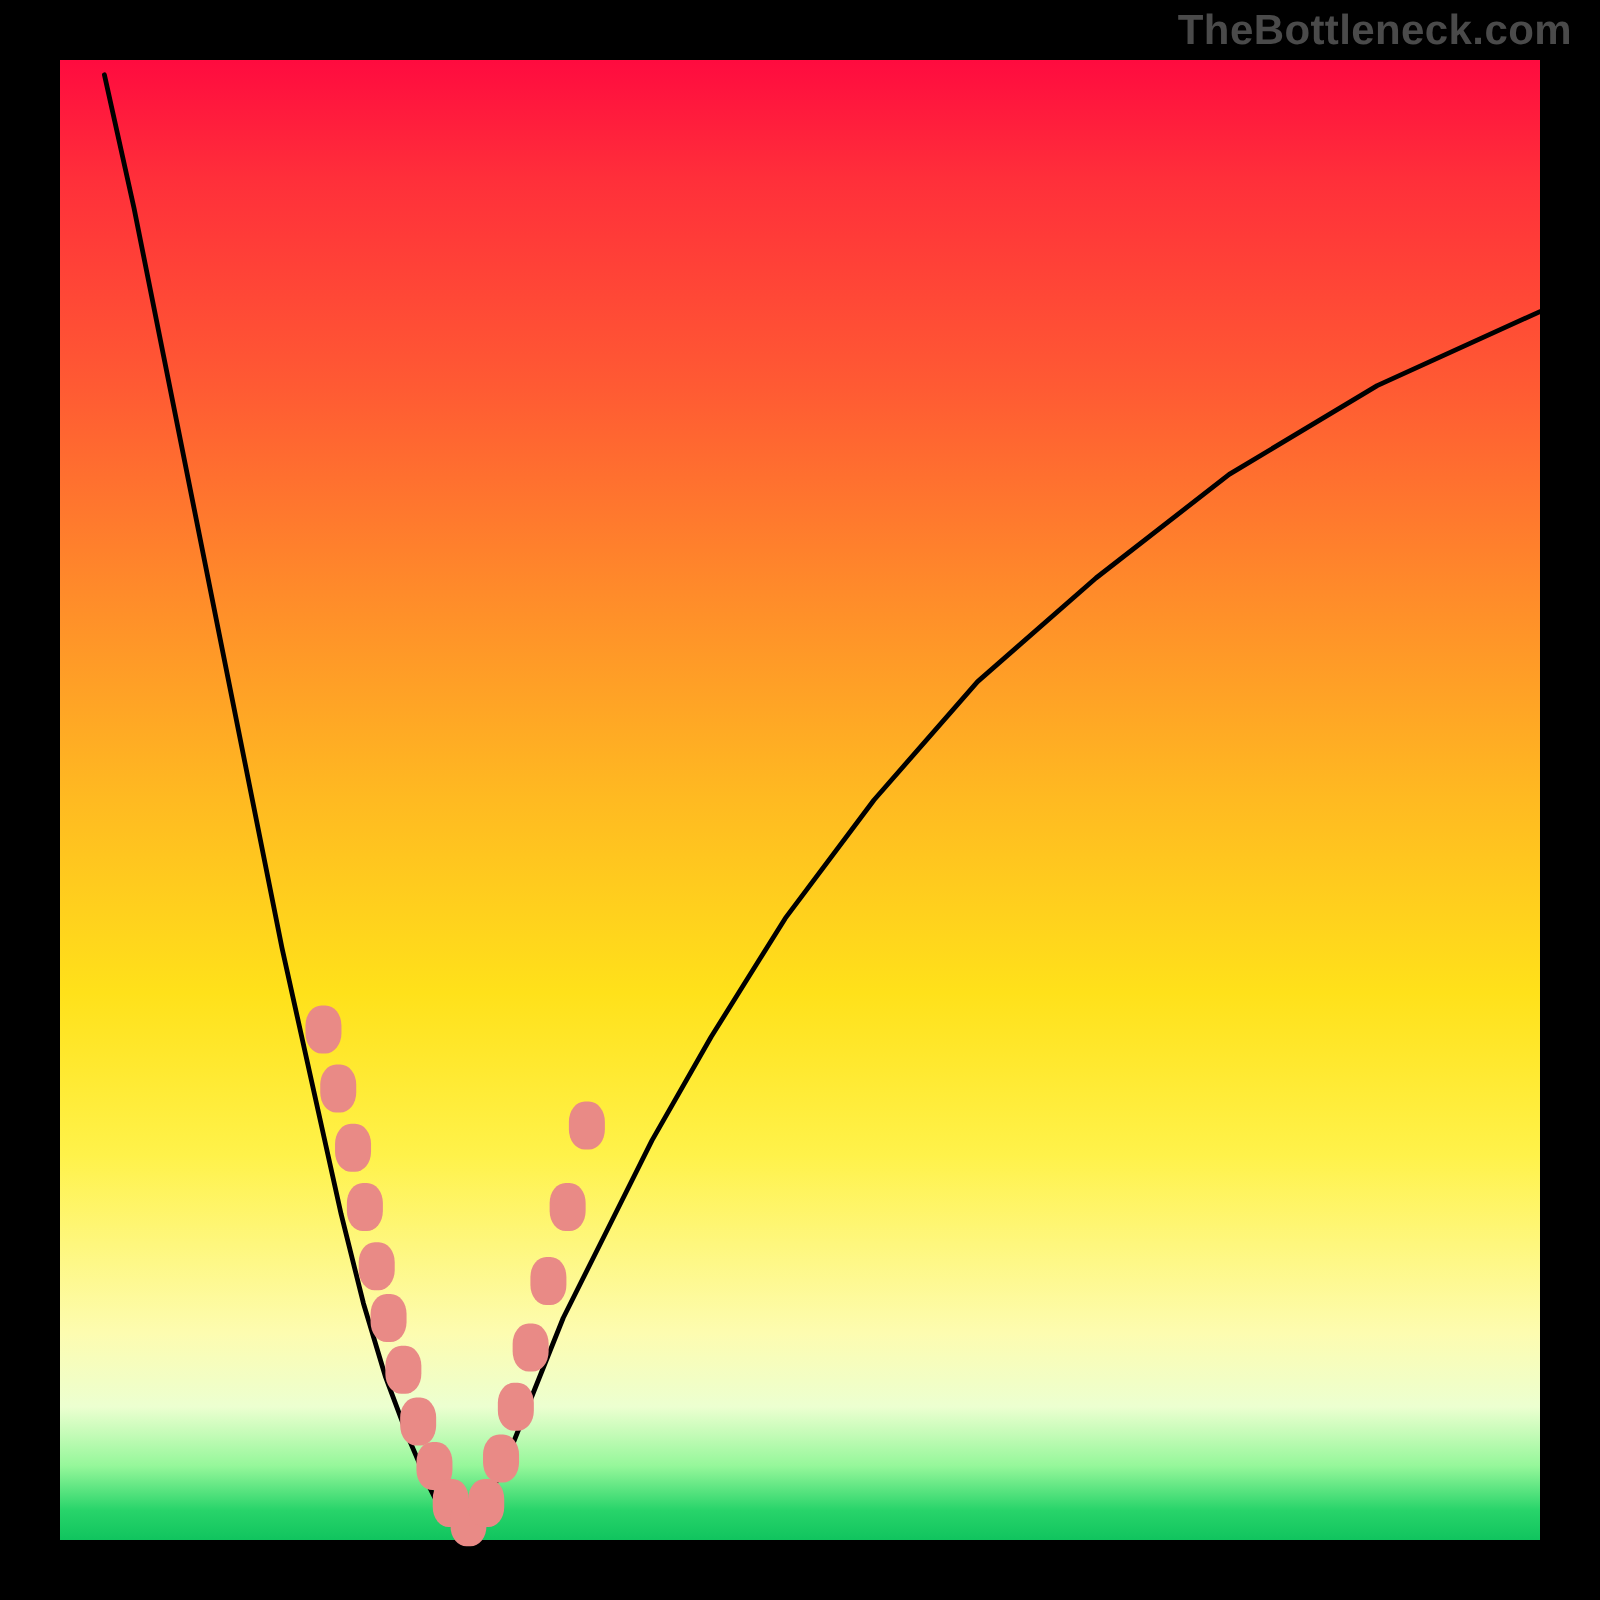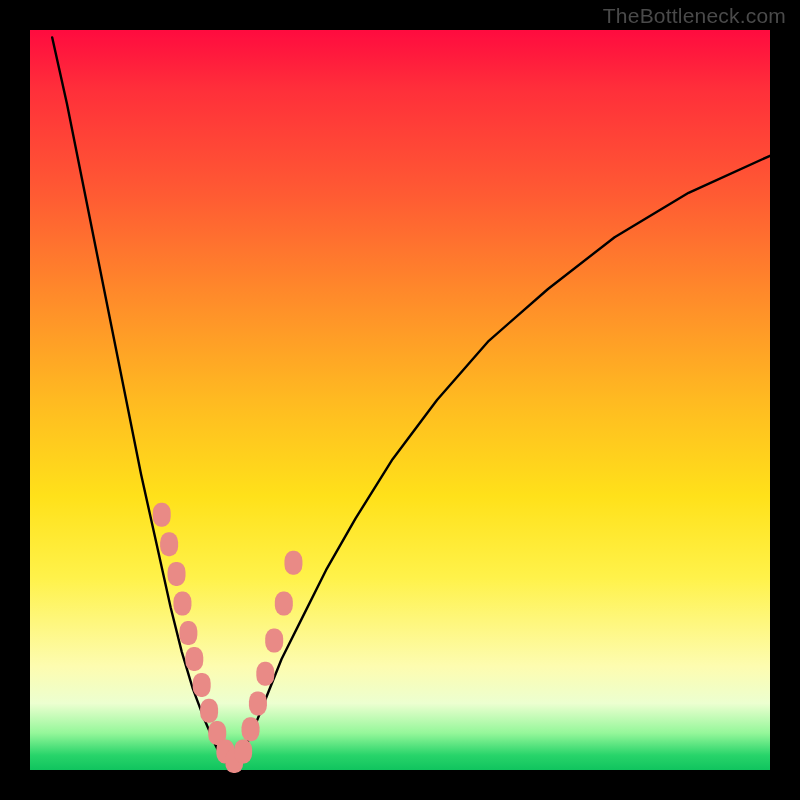--- a/index.html
+++ b/index.html
@@ -41,21 +41,21 @@
       #28d46a 98%,
       #10c45e 100%
     );
   }
   .watermark {
     position: absolute;
     top: 4px;
     right: 14px;
     color: #4a4a4a;
     font-size: 21px;
-    font-weight: 400;
+    font-weight: 700;
     letter-spacing: 0.2px;
     user-select: none;
   }
   svg.curves {
     position: absolute;
     left: 0;
     top: 0;
     width: 740px;
     height: 740px;
     overflow: visible;

